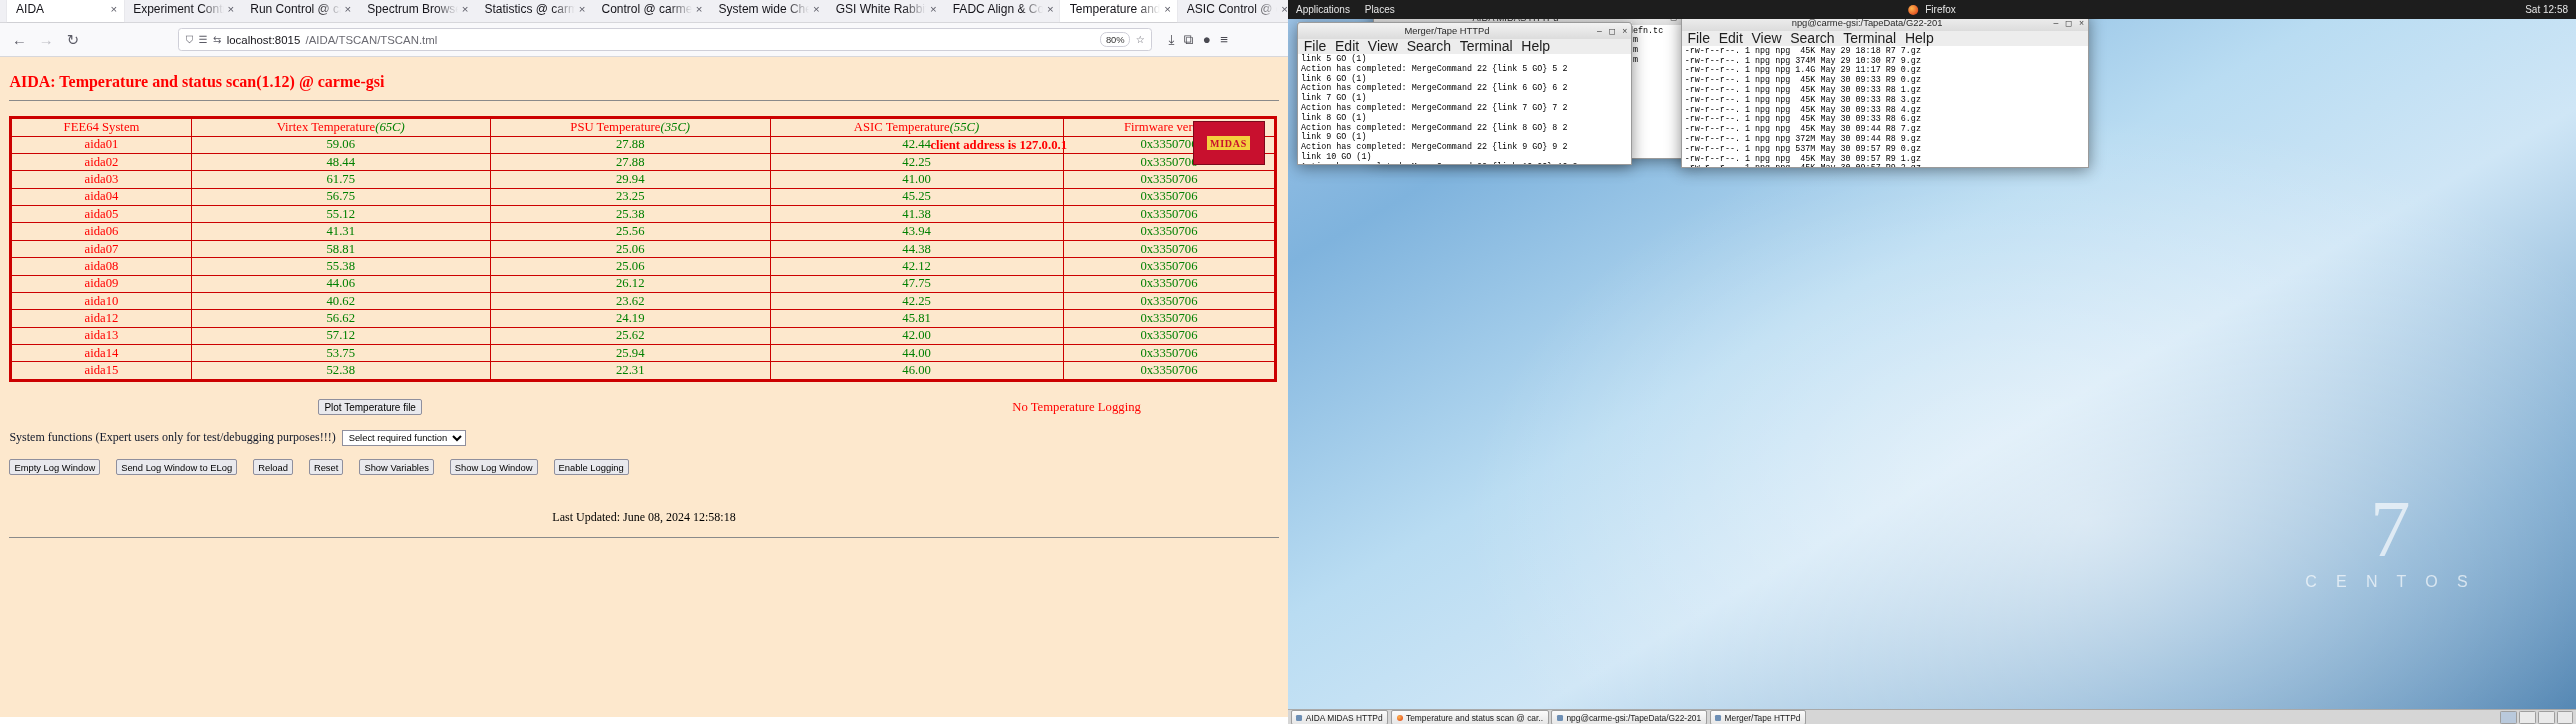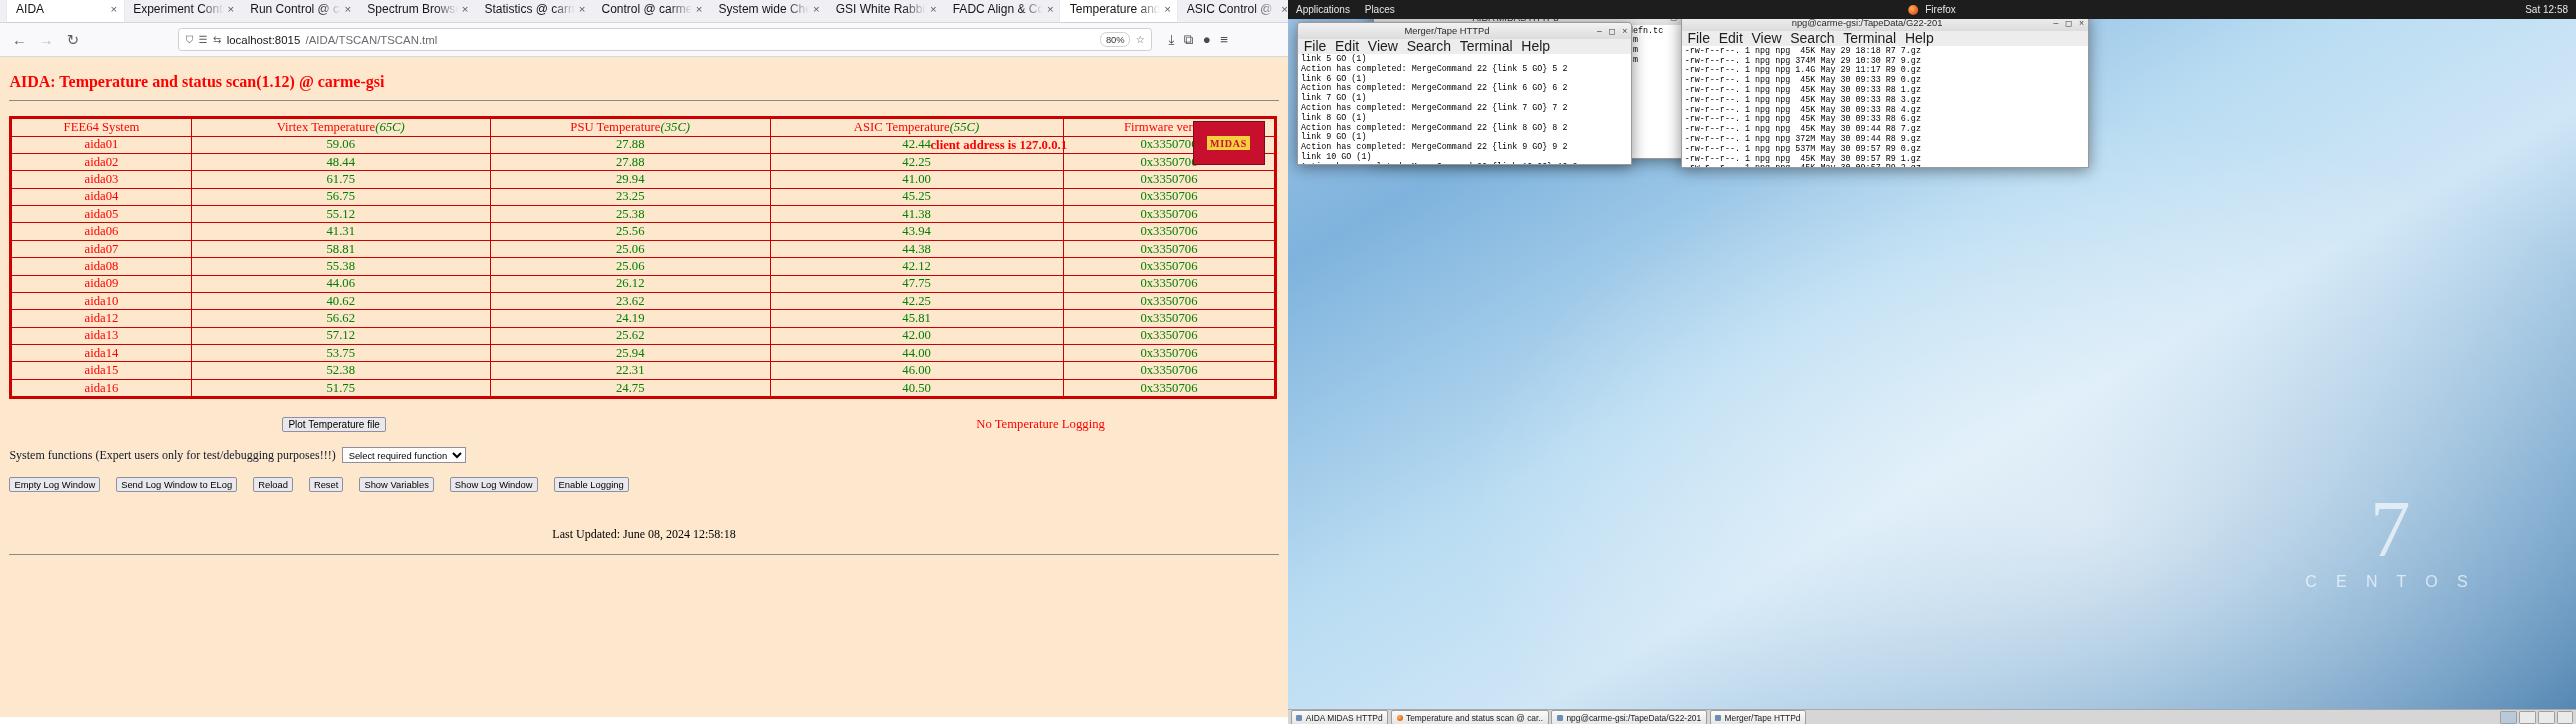--- a/index.html
+++ b/index.html
@@ -50,21 +50,21 @@
   table.tscan{margin:14.8px 9.4px 0 9.4px;border-collapse:collapse;width:1268px;
               border:3.4px solid #cc0000;font-family:"Liberation Serif",serif;}
   table.tscan th,table.tscan td{border:1.3px solid #cc0000;text-align:center;font-size:12.7px;
               padding:0.7px 0;height:14.8px;}
   table.tscan th{color:#ff0000;font-weight:normal;}
   table.tscan th .unit{color:#008000;font-style:italic;}
   table.tscan td.sys{color:#ff0000;}
   table.tscan td.val{color:#008000;}
   table.tscan td.fw{color:#008000;}
 
-  .plotrow{margin-top:17.4px;display:flex;align-items:center;}
+  .plotrow{margin-top:17.4px;display:flex;align-items:center;padding-left:36px;}
   .plotbtn{margin-left:282px;font-size:10px;padding:1.3px 5.4px;background:#e9e9ed;
            border:0.7px solid #8f8f9d;border-radius:2px;color:#000;font-family:"Liberation Sans",sans-serif;}
   .nolog{margin-left:590px;color:#ff0000;font-family:"Liberation Serif",serif;font-size:12.7px;}
 
   .sysfn{margin:14.8px 0 0 9.4px;display:flex;align-items:center;gap:6.7px;}
   .sysfn-label{color:#0f172a;font-family:"Liberation Serif",serif;font-size:12px;}
   .sysfn select{font-size:9.4px;padding:0.7px 1.3px;border:0.7px solid #8f8f9d;background:#fff;}
 
   .btnrow{margin:13.4px 0 0 9.4px;display:flex;gap:16px;}
   .btnrow button{font-size:9.4px;padding:1.3px 4px;background:#e9e9ed;border:0.7px solid #8f8f9d;
@@ -320,27 +320,20 @@
               <td class="val">44.00</td>
               <td class="fw">0x3350706</td>
             </tr>
             <tr>
               <td class="sys">aida15</td>
               <td class="val">52.38</td>
               <td class="val">22.31</td>
               <td class="val">46.00</td>
               <td class="fw">0x3350706</td>
             </tr>
-            <tr>
-              <td class="sys">aida16</td>
-              <td class="val">51.75</td>
-              <td class="val">24.75</td>
-              <td class="val">40.50</td>
-              <td class="fw">0x3350706</td>
-            </tr>
           </tbody>
       </table>
 
       <div class="plotrow">
         <button class="plotbtn">Plot Temperature file</button>
         <span class="nolog">No Temperature Logging</span>
       </div>
 
       <div class="sysfn">
         <span class="sysfn-label">System functions (Expert users only for test/debugging purposes!!!)</span>

